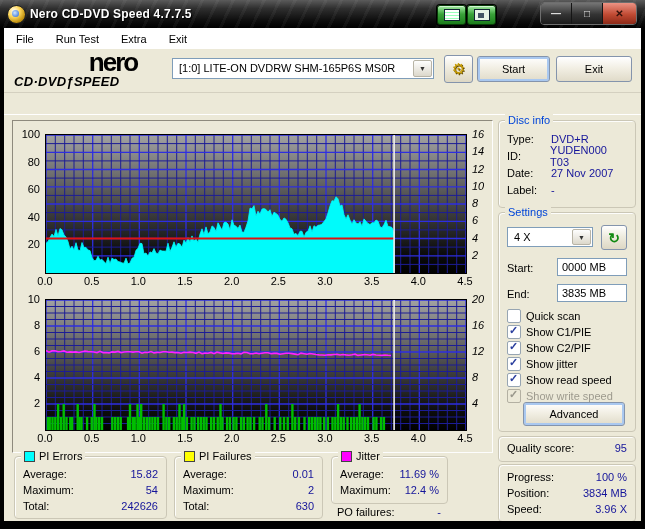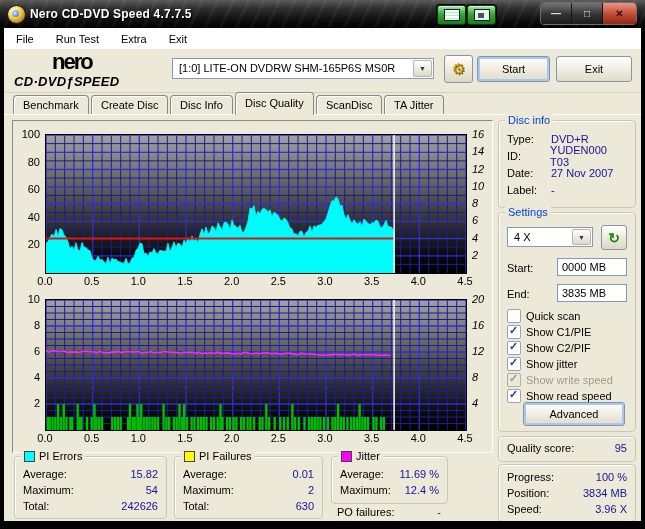--- a/index.html
+++ b/index.html
@@ -32,21 +32,21 @@
   .edge-l,.edge-r{position:absolute;top:28px;bottom:0;width:4px;background:#000;z-index:5;}
   .edge-l{left:0}.edge-r{right:0}
   .edge-b{position:absolute;left:0;right:0;bottom:0;height:8px;background:#000;z-index:5;}
   
   .menubar{position:absolute;left:4px;top:28px;width:637px;height:21px;background:#fff;
      display:flex;align-items:center;padding-left:4px;box-sizing:border-box;}
   .menu-item{padding:3px 8px;margin-right:6px;}
   .headerband{position:absolute;left:4px;top:49px;width:637px;height:43px;background:#ECE9D8;
      border-bottom:1px solid #d4d0c0;}
   .logo{position:absolute;left:14px;top:50px;width:160px;line-height:1;}
-  .logo .l1{font-size:22px;font-weight:bold;letter-spacing:-2px;margin-left:38px;line-height:24px;}
+  .logo .l1{font-size:26px;font-weight:bold;letter-spacing:-2px;margin-left:38px;line-height:24px;text-align:center;}
   .logo .l2{font-size:13px;font-weight:bold;font-style:italic;letter-spacing:.3px;margin-top:1px;}
   .combo{position:absolute;left:172px;top:58px;width:262px;height:21px;background:#fff;
      border:1px solid #7F9DB9;box-sizing:border-box;}
   .combo .ctext{position:absolute;left:6px;top:3px;white-space:nowrap;}
   .combo .arrowbtn{position:absolute;right:1px;top:1px;bottom:1px;width:17px;
      background:linear-gradient(#fefefe,#dcd8cb);border:1px solid #b8b4a6;border-radius:2px;
      display:flex;align-items:center;justify-content:center;font-size:7px;color:#333;}
   .toolbtn{position:absolute;left:444px;top:55px;width:27px;height:26px;border:1px solid #8494AC;border-radius:3px;
      background:linear-gradient(#fff,#efecdf 45%,#ddd7c4);display:flex;align-items:center;justify-content:center;}
   .toolbtn .flame{color:#c79b00;font-size:15px;text-shadow:1px 1px 0 #6b5200;}
@@ -138,28 +138,20 @@
   <div class="combo">
     <span class="ctext">[1:0]  LITE-ON DVDRW SHM-165P6S MS0R</span>
     <span class="arrowbtn">▼</span>
   </div>
   <div class="toolbtn">
       <span class="flame">⚙</span>
     </div>
   <div class="btn" style="left:556px;top:56px;width:74px">Exit</div>
   <div class="btn focus" style="left:477px;top:56px;width:71px">Start</div>
 
-  <div class="tabbar" id="tabbar">
-      <div class="tab" style="left: 9px;">Benchmark</div>
-      <div class="tab" style="left: 87px;">Create Disc</div>
-      <div class="tab" style="left: 166px;">Disc Info</div>
-      <div class="tab active" style="left: 231px;">Disc Quality</div>
-      <div class="tab" style="left: 312px;">ScanDisc</div>
-      <div class="tab" style="left: 380px;">TA Jitter</div>
-    </div>
   <div class="content"></div>
 
   <div class="charts-panel"></div>
 
   <div class="chart-block" id="cb0" style="top:134px;height:138px;width:483px">
     <div class="ylab left">
         <div class="yt" style="top: -6px;">100</div>
         <div class="yt" style="top: 21.6px;">80</div>
         <div class="yt" style="top: 49.2px;">60</div>
         <div class="yt" style="top: 76.8px;">40</div>
@@ -519,27 +511,27 @@
           <span class="cblabel">Show C1/PIE</span>
         </div>
         <div class="cbrow">
           <span class="cb c"></span>
           <span class="cblabel">Show C2/PIF</span>
         </div>
         <div class="cbrow">
           <span class="cb c"></span>
           <span class="cblabel">Show jitter</span>
         </div>
+        <div class="cbrow">
+          <span class="cb c"></span>
+          <span class="cblabel">Show read speed</span>
+        </div>
         <div class="cbrow dis">
           <span class="cb c"></span>
           <span class="cblabel">Show write speed</span>
-        </div>
-        <div class="cbrow">
-          <span class="cb c"></span>
-          <span class="cblabel">Show read speed</span>
         </div>
       </div>
     <div class="btn focus" style="left:24px;top:189px;width:100px;height:22px">Advanced</div>
   </div>
 
   <div class="gbox" style="left:498px;top:436px;width:136px;height:24px">
     <div style="position:absolute;left:8px;top:5px">Quality score:</div>
     <div class="val" style="position:absolute;right:8px;top:5px">95</div>
   </div>
 

